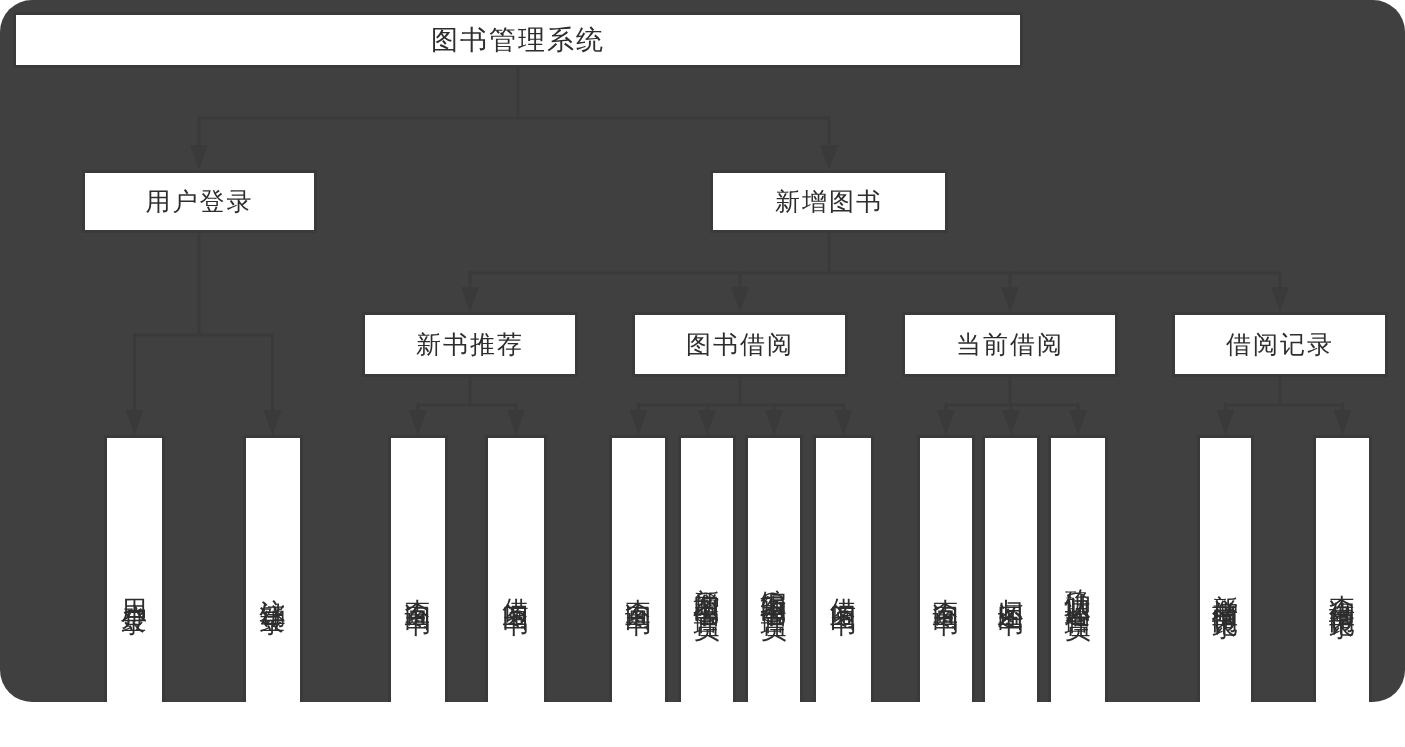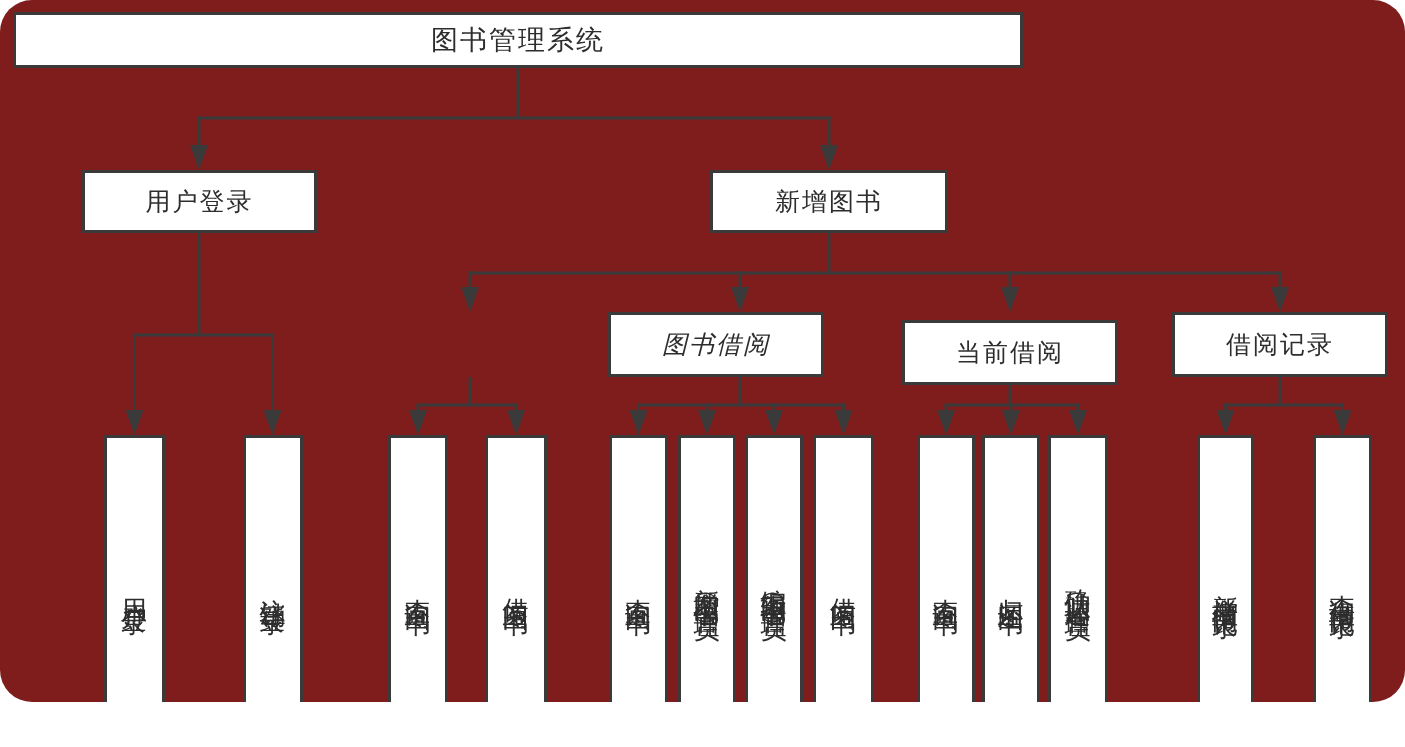--- a/index.html
+++ b/index.html
@@ -4,21 +4,21 @@
 <style>
   html, body {
     margin: 0;
     padding: 0;
     background: #ffffff;
   }
   .canvas {
     position: relative;
     width: 1405px;
     height: 702px;
-    background: #7f1d1d;
+    background: #404040;
     overflow: hidden;
     font-family: "Liberation Sans", "DejaVu Sans", sans-serif;
     border-radius: 32px;
   }
   .connectors {
     position: absolute;
     left: 0; top: 0;
     width: 1405px;
     height: 747px;
     pointer-events: none;
@@ -105,24 +105,27 @@
     <span class="lbl">图书管理系统</span>
   </div>
 
   <div class="node h" style="left:82px; top:170px; width:235px; height:63px;">
     <span class="lbl">用户登录</span>
   </div>
   <div class="node h" style="left:710px; top:170px; width:238px; height:63px;">
     <span class="lbl">新增图书</span>
   </div>
 
-  <div class="node h" style="left:608px; top:312px; width:216px; height:65px;font-style:italic;">
+  <div class="node h" style="left:362px; top:312px; width:216px; height:65px;">
+    <span class="lbl">新书推荐</span>
+  </div>
+  <div class="node h" style="left:632px; top:312px; width:216px; height:65px;">
     <span class="lbl">图书借阅</span>
   </div>
-  <div class="node h" style="left:902px; top:320px; width:216px; height:65px;">
+  <div class="node h" style="left:902px; top:312px; width:216px; height:65px;">
     <span class="lbl">当前借阅</span>
   </div>
   <div class="node h" style="left:1172px; top:312px; width:216px; height:65px;align-items:center;">
     <span class="lbl">借阅记录</span>
   </div>
 
   <div class="node v" style="left:104px; top:435px; width:61px; height:302px;">
     <span class="lbl">用户登录</span>
   </div>
   <div class="node v" style="left:243px; top:435px; width:60px; height:302px;">

